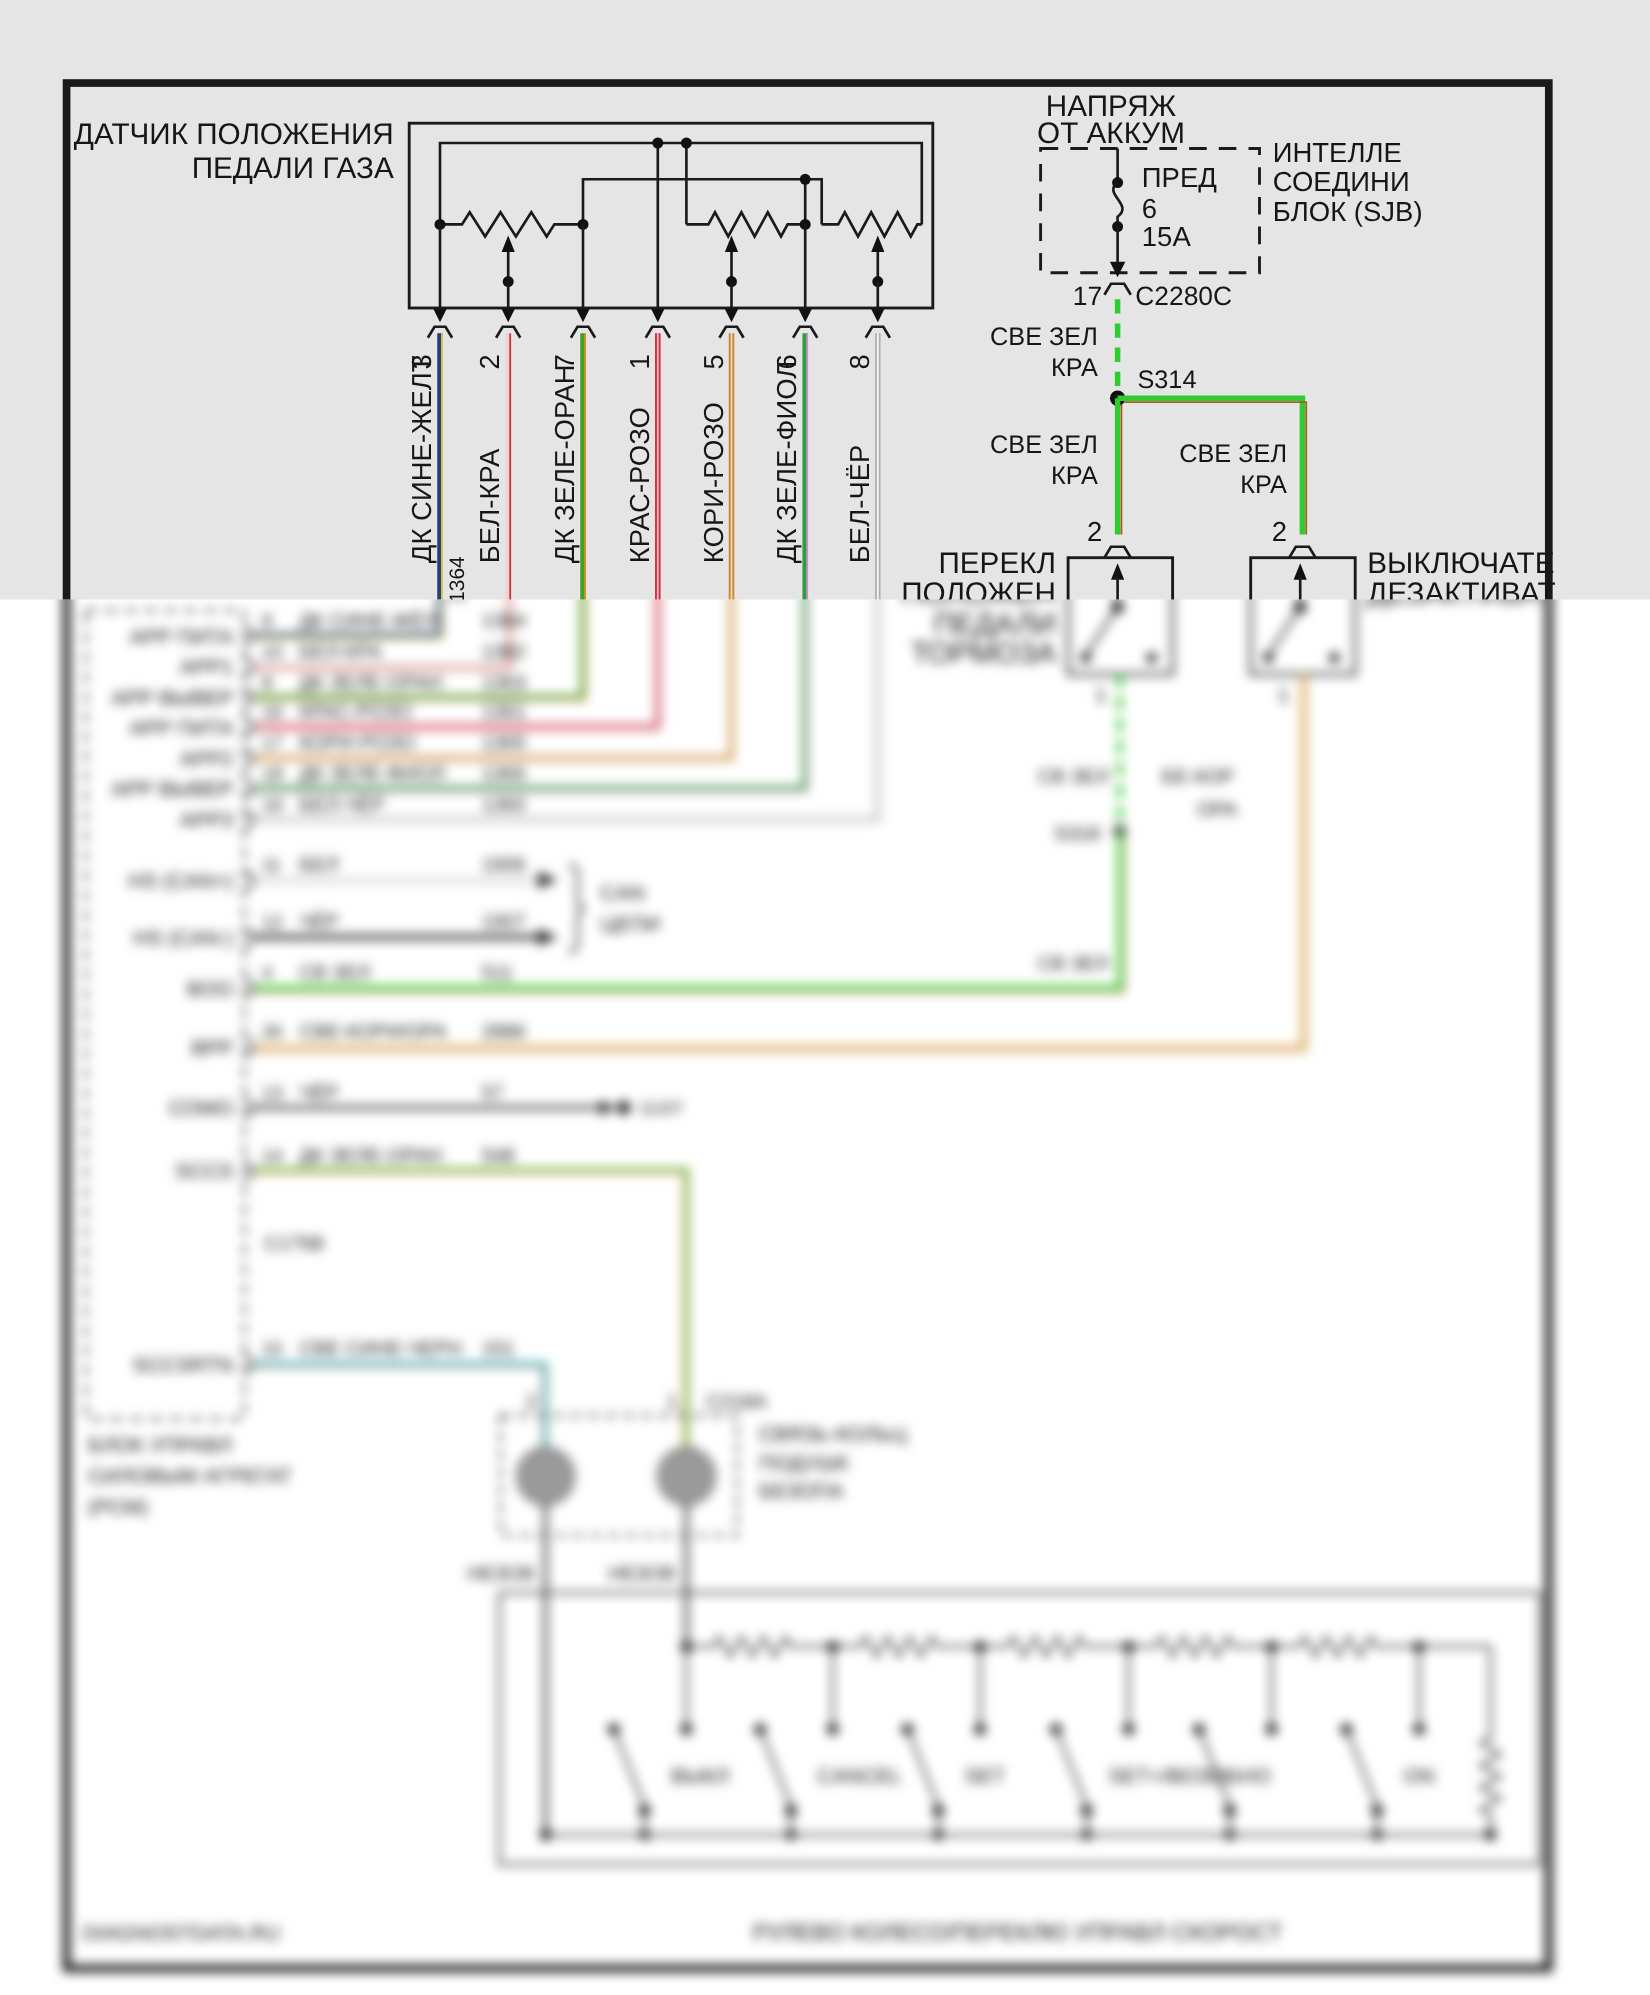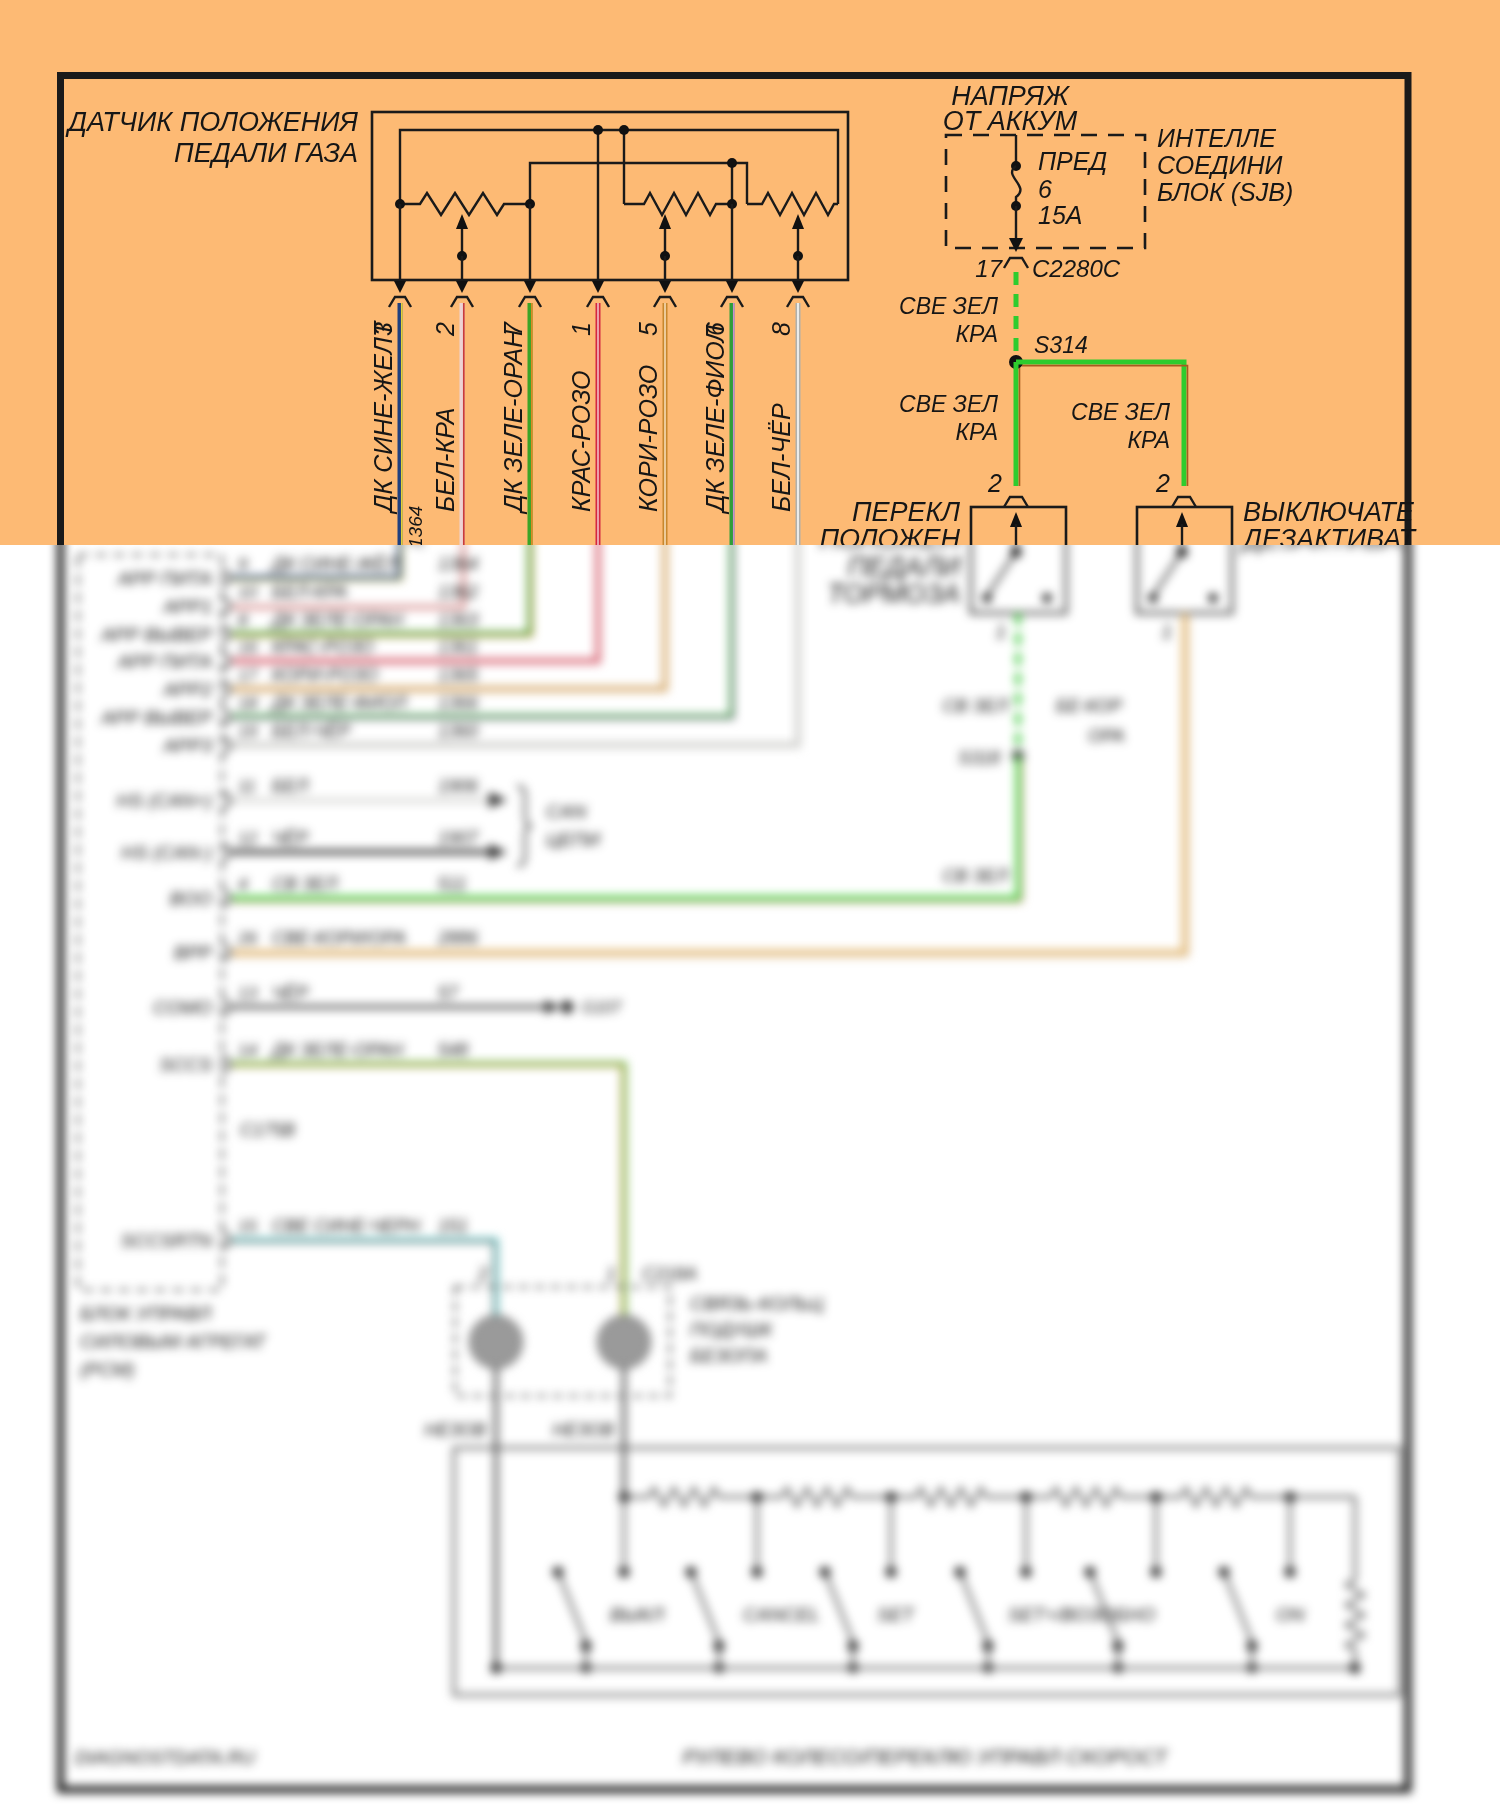--- a/index.html
+++ b/index.html
@@ -1,17 +1,17 @@
 <!DOCTYPE html>
 <html><head>
 <meta charset="utf-8">
 <style>
   html,body{margin:0;padding:0;background:#fff;}
-  #canvas{position:relative;width:1500px;height:1814px;background:#fdba74;overflow:hidden;
-          font-family:"Liberation Sans",sans-serif;font-style:italic;}
+  #canvas{position:relative;width:1500px;height:1814px;background:#e5e5e5;overflow:hidden;
+          font-family:"Liberation Sans",sans-serif;}
   #diagram{position:absolute;left:0;top:0;width:1500px;height:1814px;}
   #diagram svg{display:block;}
   
   #blur-clip{position:absolute;left:0;top:545px;width:1500px;height:1269px;overflow:hidden;
              background:#fff;z-index:5;}
   #blur-inner{position:absolute;left:0;top:-545px;width:1500px;height:1814px;
               filter:blur(5px) saturate(0.92);}
   text{fill:#161616;}
   .t27{font-size:27px;} .t25{font-size:25px;} .t24{font-size:24px;} .t23{font-size:23px;}
   .t21{font-size:21px;} .t19{font-size:19px;} .t18{font-size:18px;} .t17{font-size:17px;} .t16{font-size:16px;}

